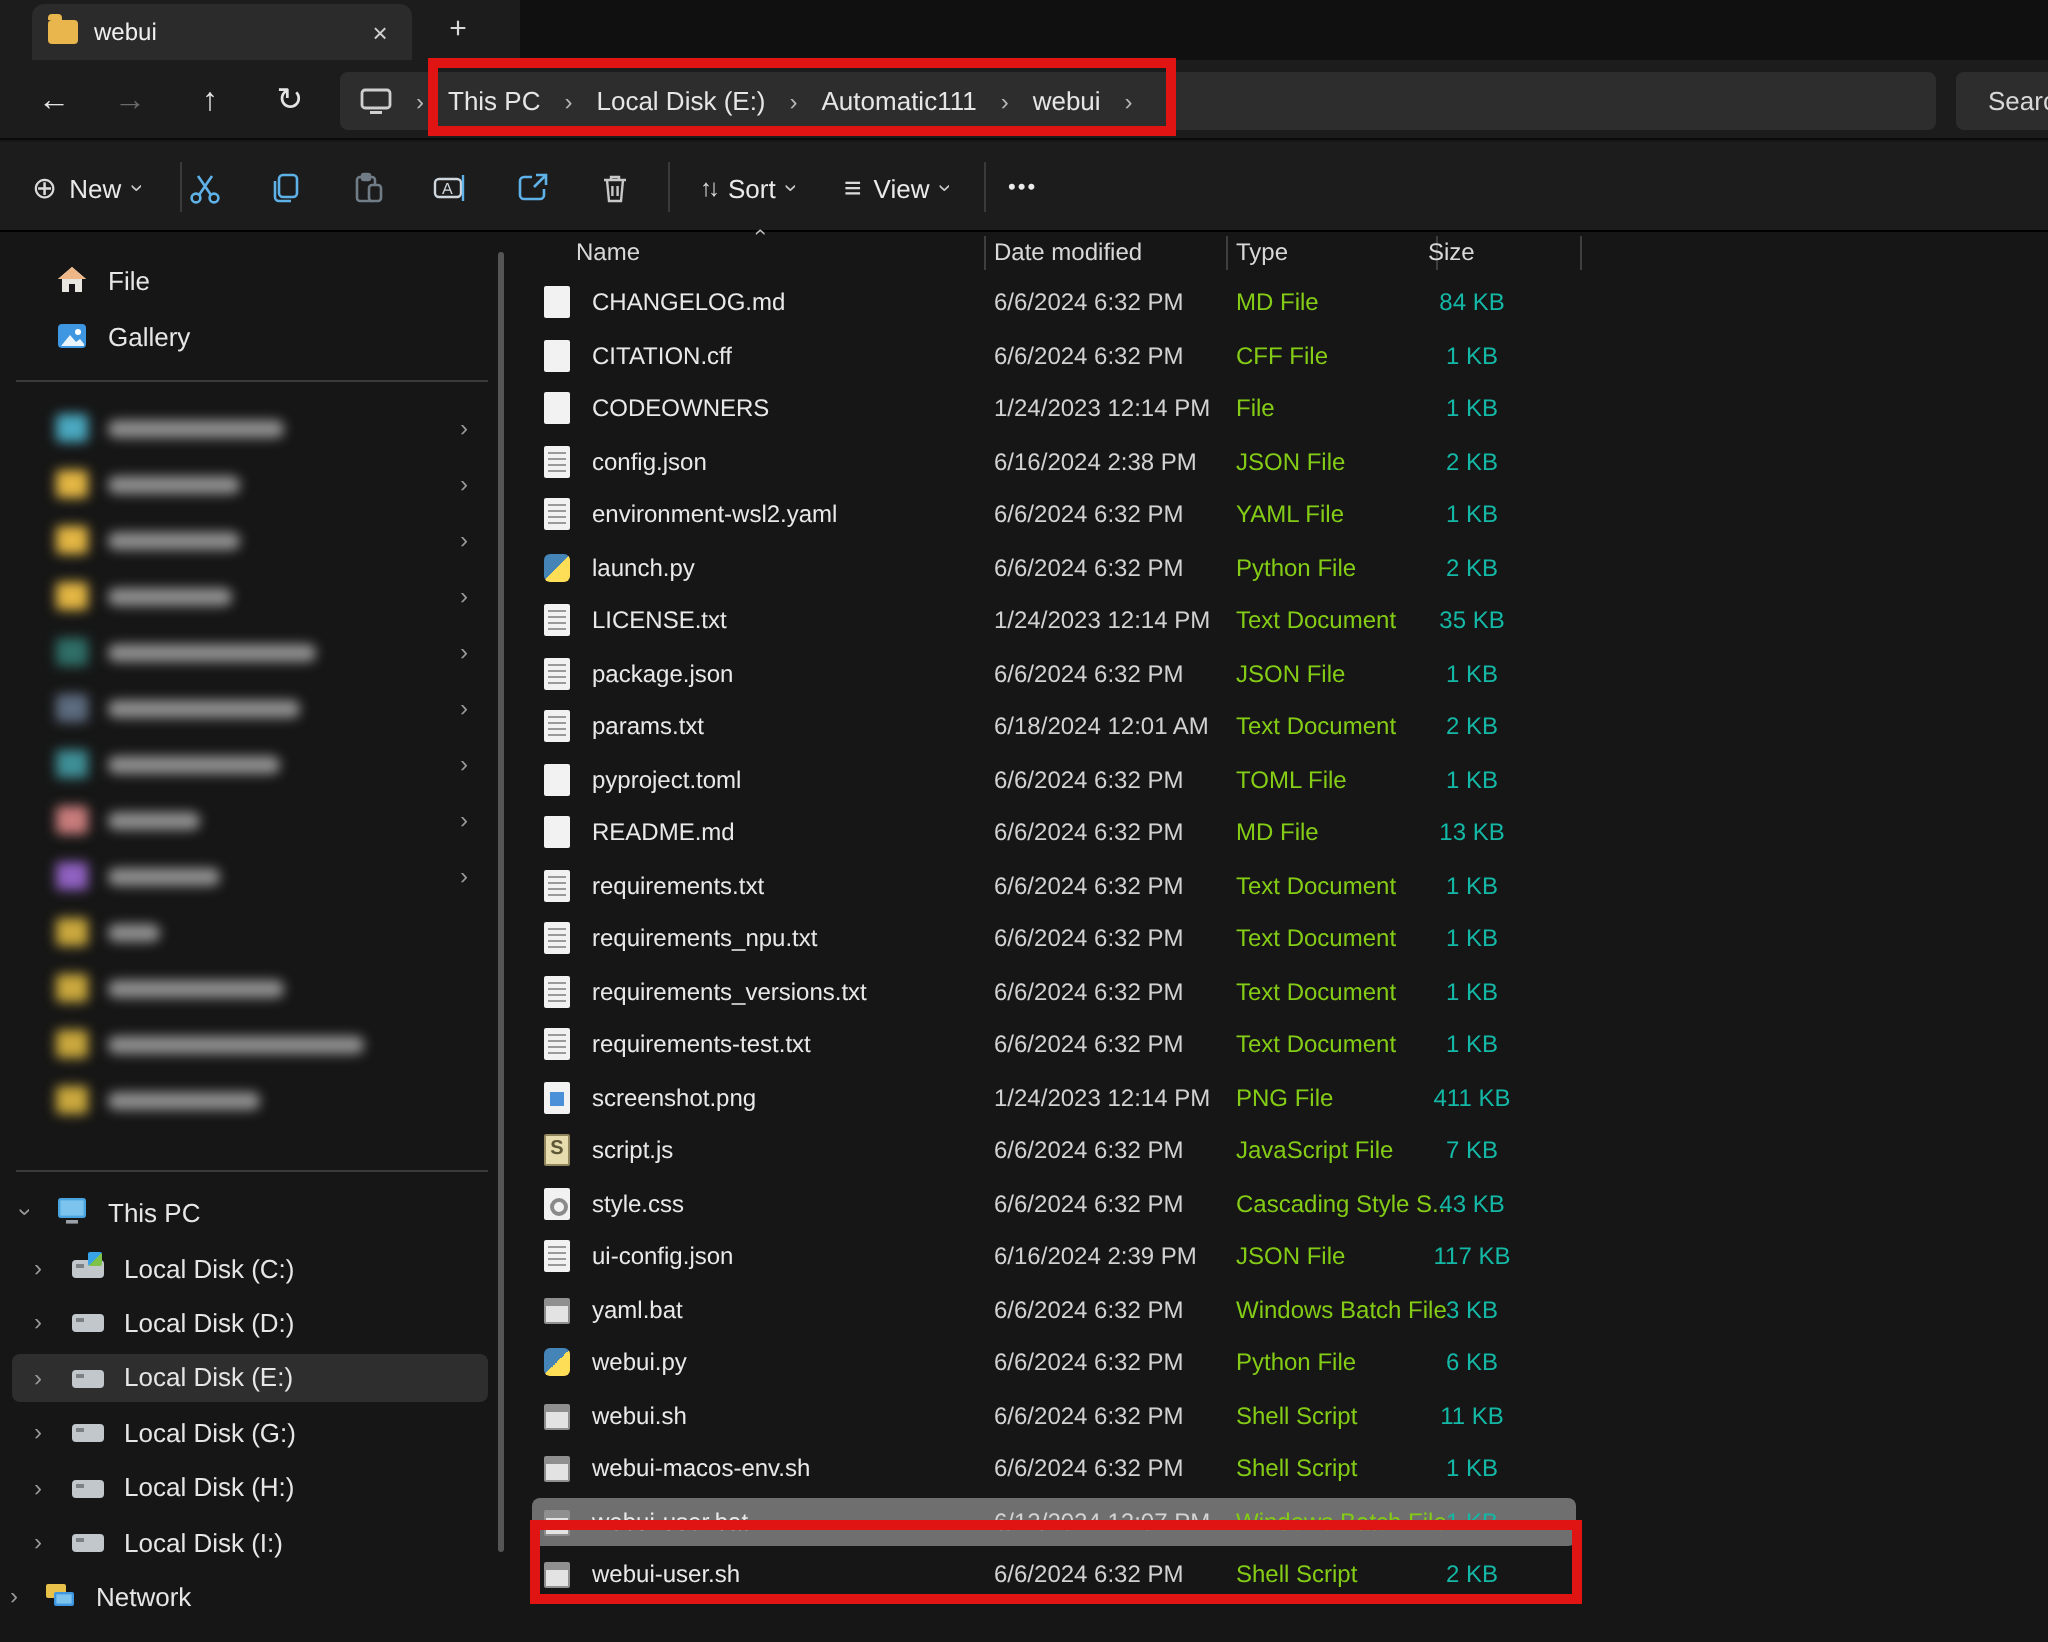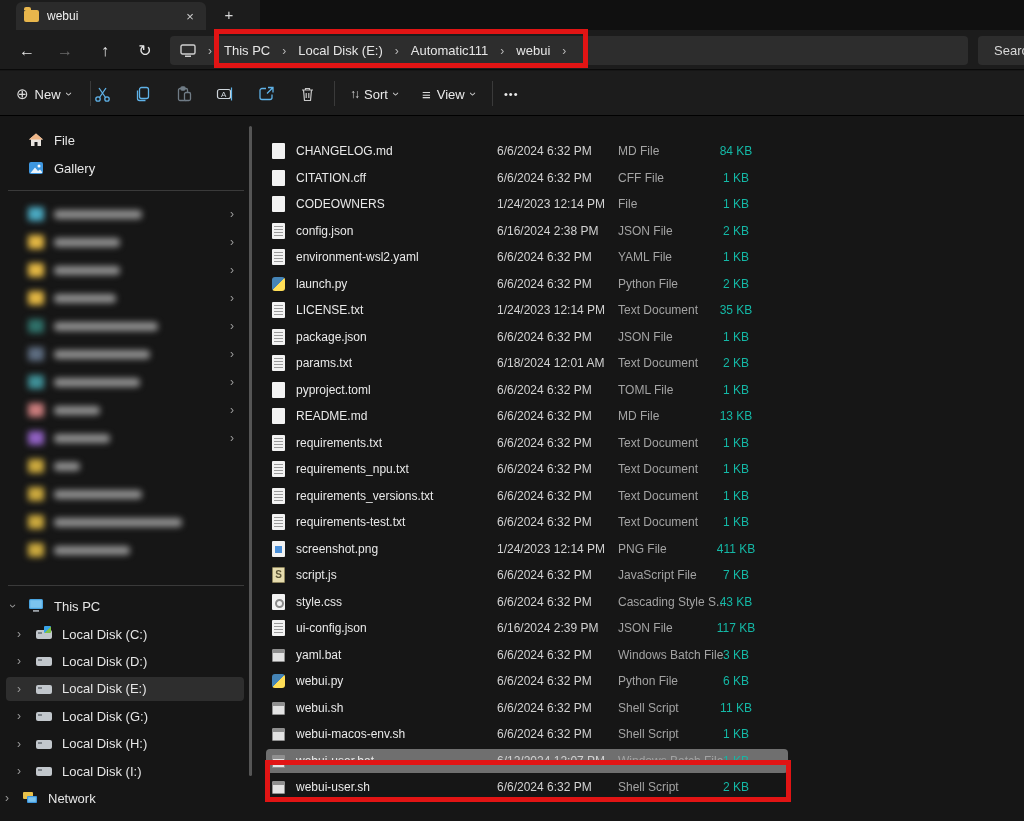--- a/index.html
+++ b/index.html
@@ -59,21 +59,21 @@
   .lh-type { position:absolute; left:366px; top:3px; }
   .lh-size { position:absolute; left:462px; top:3px; }
   .sort-caret { position:absolute; left:126px; top:-6px; color:#c0c0c0; font-size:11px; transform:rotate(-90deg); }
   .lh-sep { position:absolute; top:2px; width:1px; height:17px; background:#3e3e3e; }
   #files { position:absolute; left:0; top:22px; width:540px; }
   .frow { position:relative; height:26.5px; font-size:12px; color:#e9e9e9; }
   .frow .cell { position:absolute; top:6px; white-space:nowrap; }
   .frow .c-icon { left:20px; top:5px; }
   .frow .c-name { left:44px; }
   .frow .c-date { left:245px; color:#d2d2d2; }
-  .frow .c-type { left:366px; color:#a3a3a3; }
+  .frow .c-type { left:366px; color:#84cc16; }
   .frow .c-size { left:440px; width:88px; text-align:center; color:#14b8a6; }
   .frow.selected::before { content:""; position:absolute; left:14px; right:4px; top:1px; bottom:1px; background:#6f6f6f; border-radius:4px; }
   .frow .cell { z-index:1; }
 
   
   .fi { width:13px; height:16px; background:#f2f2f2; border-radius:1px; position:relative; display:block; }
   .fi.textpage::after { content:""; position:absolute; left:2px; right:2px; top:3px; height:10px;
      background:repeating-linear-gradient(#9a9a9a 0 1px, transparent 1px 3px); }
   .fi.python { background:linear-gradient(135deg,#4584b6 50%,#ffde57 50%); border-radius:3px; height:14px; margin-top:1px; }
   .fi.image::after { content:""; position:absolute; left:3px; top:5px; width:7px; height:7px; background:#4a90d9; }
@@ -391,20 +391,31 @@
             <rect x="6.2" y="7.2" width="7.6" height="4.6" fill="#7cc4ee"></rect>
           </svg>
       </span>
       <span>Network</span>
     </div>
 
     <div class="side-scroll"></div>
   </div>
 
   <div class="content">
+    <div class="listheader">
+      <span class="sort-caret">›</span>
+      <span class="lh-name">Name</span>
+      <span class="lh-sep" style="left:240px"></span>
+      <span class="lh-date">Date modified</span>
+      <span class="lh-sep" style="left:361px"></span>
+      <span class="lh-type">Type</span>
+      <span class="lh-sep" style="left:466px"></span>
+      <span class="lh-size">Size</span>
+      <span class="lh-sep" style="left:538px"></span>
+    </div>
     <div id="files">
   <div class="frow">
     <span class="cell c-icon">
             <span class="fi page"></span>
           </span>
     <span class="cell c-name">CHANGELOG.md</span>
     <span class="cell c-date">6/6/2024 6:32 PM</span>
     <span class="cell c-type">MD File</span>
     <span class="cell c-size">84 KB</span>
   </div>

